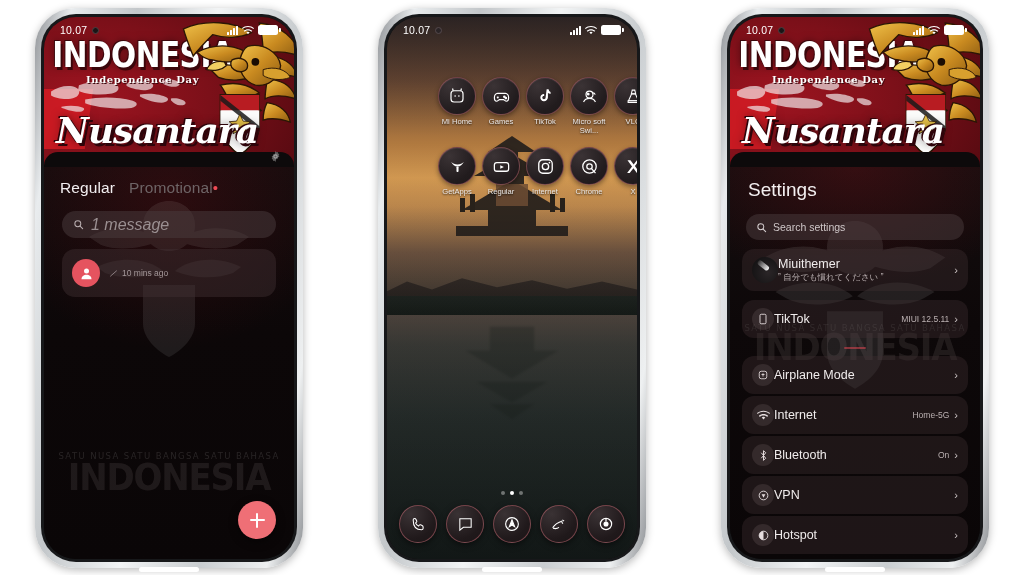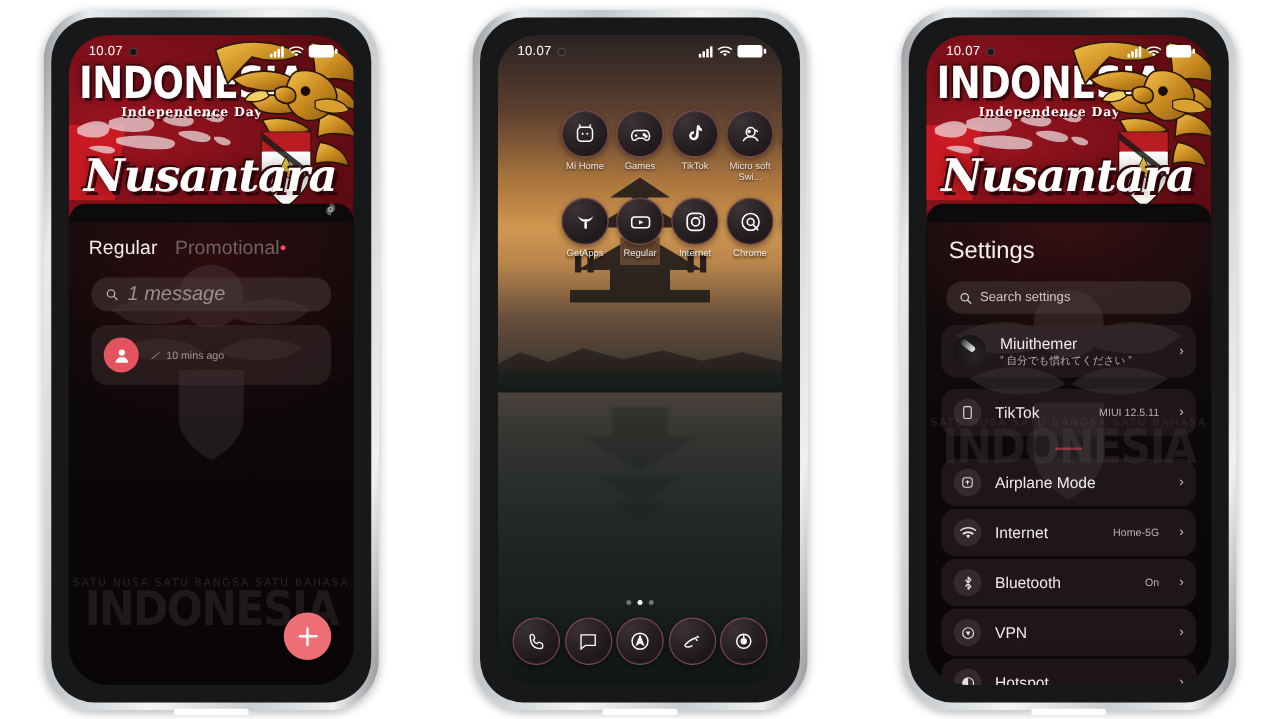--- a/index.html
+++ b/index.html
@@ -18,21 +18,21 @@
     background: linear-gradient(100deg,#8f9296 0%,#e9ecee 10%,#c3c7ca 28%,#f2f4f5 50%,#c9cdd0 72%,#eef0f1 90%,#8c8f93 100%);
     padding: 6px;
     box-shadow: 0 2px 8px rgba(0,0,0,.28);
   }
   .phone::after{
     content:""; position:absolute; left:50%; bottom:-4px; transform:translateX(-50%);
     width:60px; height:5px; background:#fff; border-radius:3px;
   }
   .bezel {
     width: 100%; height: 100%; border-radius: 35px;
-    background: #17181a; padding: 14px;
+    background: #17181a; padding: 3px;
   }
   .screen {
     position: relative; width: 100%; height: 100%;
     border-radius: 32px; overflow: hidden; background: #0a0809;
   }
   #phone1 { left: 35px; }
   #phone2 { left: 378px; }
   #phone3 { left: 721px; }
 
   
@@ -216,21 +216,21 @@
   .s-search {
     position: absolute; left: 16px; right: 16px; top: 47px; height: 26px; z-index: 6;
     background: rgba(74,60,62,.5); border-radius: 13px;
     display: flex; align-items: center; gap: 6px; padding: 0 10px;
   }
   .s-search .ph { color: #cfc7c8; font-size: 10.5px; }
   .s-list { position: absolute; left: 12px; right: 12px; top: 82px; z-index: 6; }
   .s-group { margin-bottom: 9px; }
   .s-row {
     height: 38px; border-radius: 12px; background: rgba(62,48,50,.38);
-    display: flex; align-items: center; padding: 0 10px; gap: 11px; margin-bottom: 2px; justify-content: flex-end;
+    display: flex; align-items: center; padding: 0 10px; gap: 0; margin-bottom: 2px; justify-content: flex-end;
   }
   .s-row.profile { height: 42px; }
   .s-ico {
     width: 22px; height: 22px; border-radius: 50%; flex: none;
     background: rgba(140,125,127,.2);
     display: flex; align-items: center; justify-content: center;
   }
   .s-avatar {
     width: 26px; height: 26px; border-radius: 50%; flex:none;
     background: radial-gradient(110% 110% at 62% 60%, #2a2527 0%, #111011 70%);

